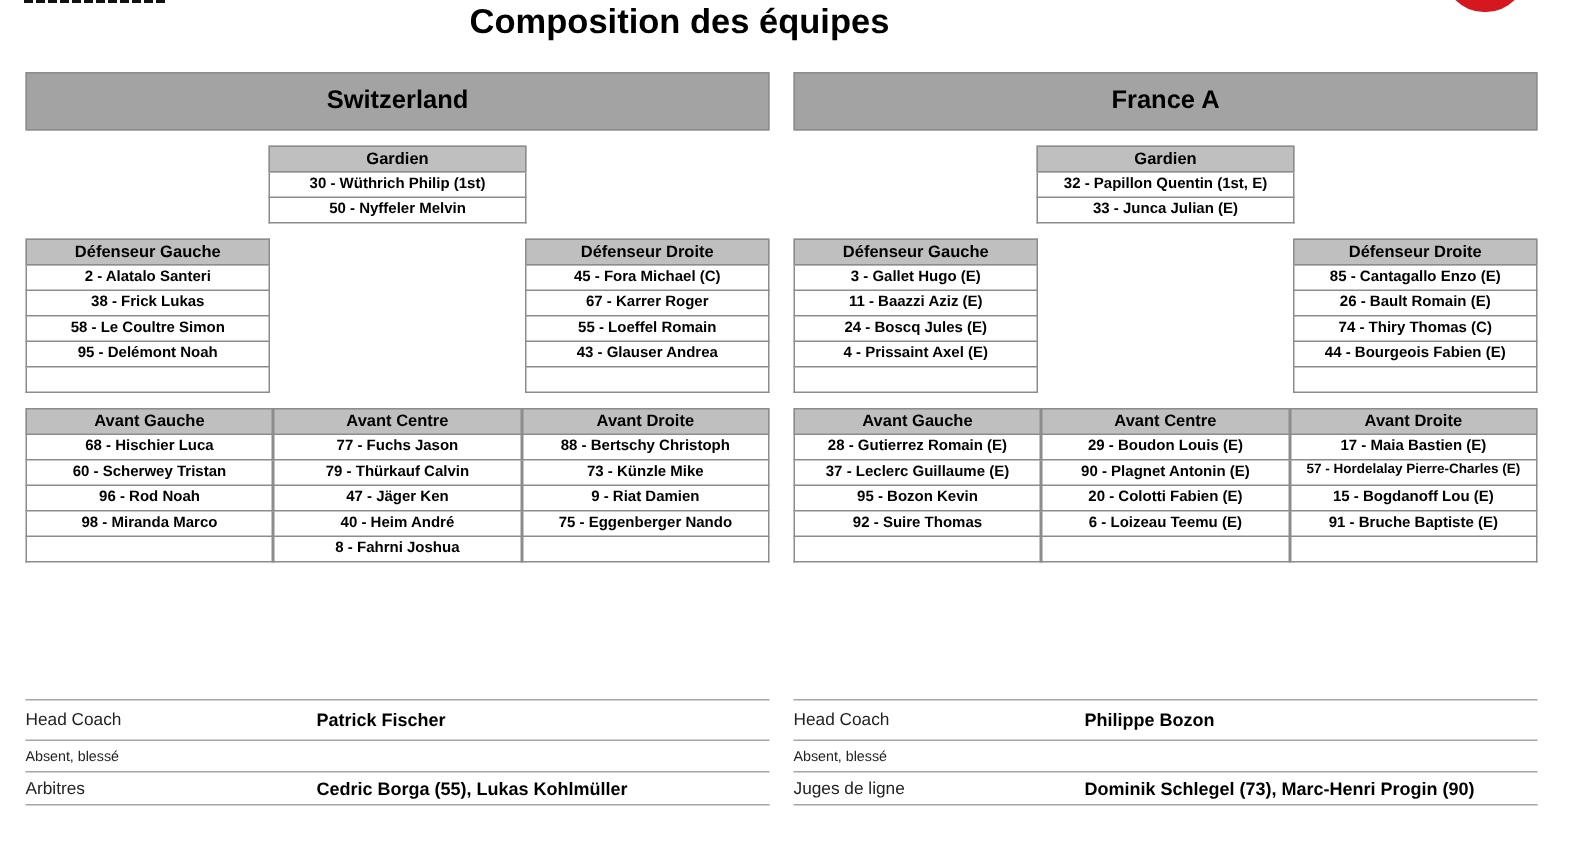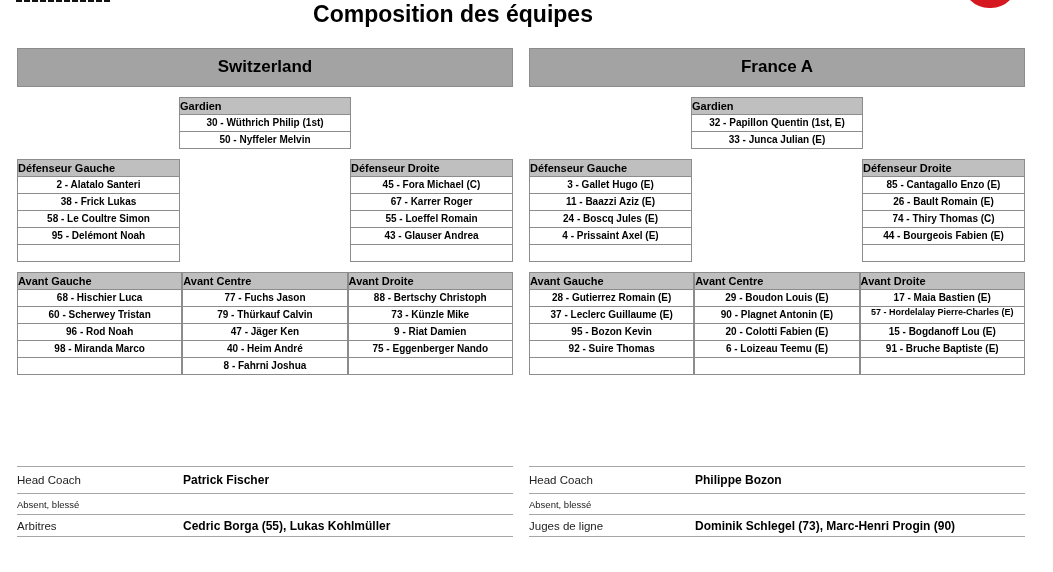--- a/index.html
+++ b/index.html
@@ -90,21 +90,21 @@
     overflow: hidden;
     white-space: nowrap;
     text-overflow: ellipsis;
   }
   .cell.empty { font-weight: normal; }
   .hdr {
     background: #bfbfbf;
     border: 1px solid #8c8c8c;
     font-size: 11px;
     font-weight: bold;
-    text-align: left;
+    text-align: center;
     height: 18px;
     line-height: 16px;
   }
   .two-line { white-space: normal; line-height: 9px; padding-top: 1px; font-size: 9px; }
 
   
   .goalie-wrap {
     margin-top: 10px;
     display: flex;
     justify-content: center;
@@ -146,20 +146,21 @@
   .frow.tall { height: 27px; }
   .flabel {
     width: 166px;
     font-size: 11.5px;
     color: #222;
   }
   .fvalue {
     flex: 1;
     font-size: 12px;
     font-weight: bold;
+    margin-left: 28px;
   }
   .frow.small .flabel { font-size: 9.5px; }
   .frow.small { height: 21px; }
   .topline { border-top: 1px solid #a6a6a6; }
 </style>
 </head>
 <body>
 
 <div class="page">
 

